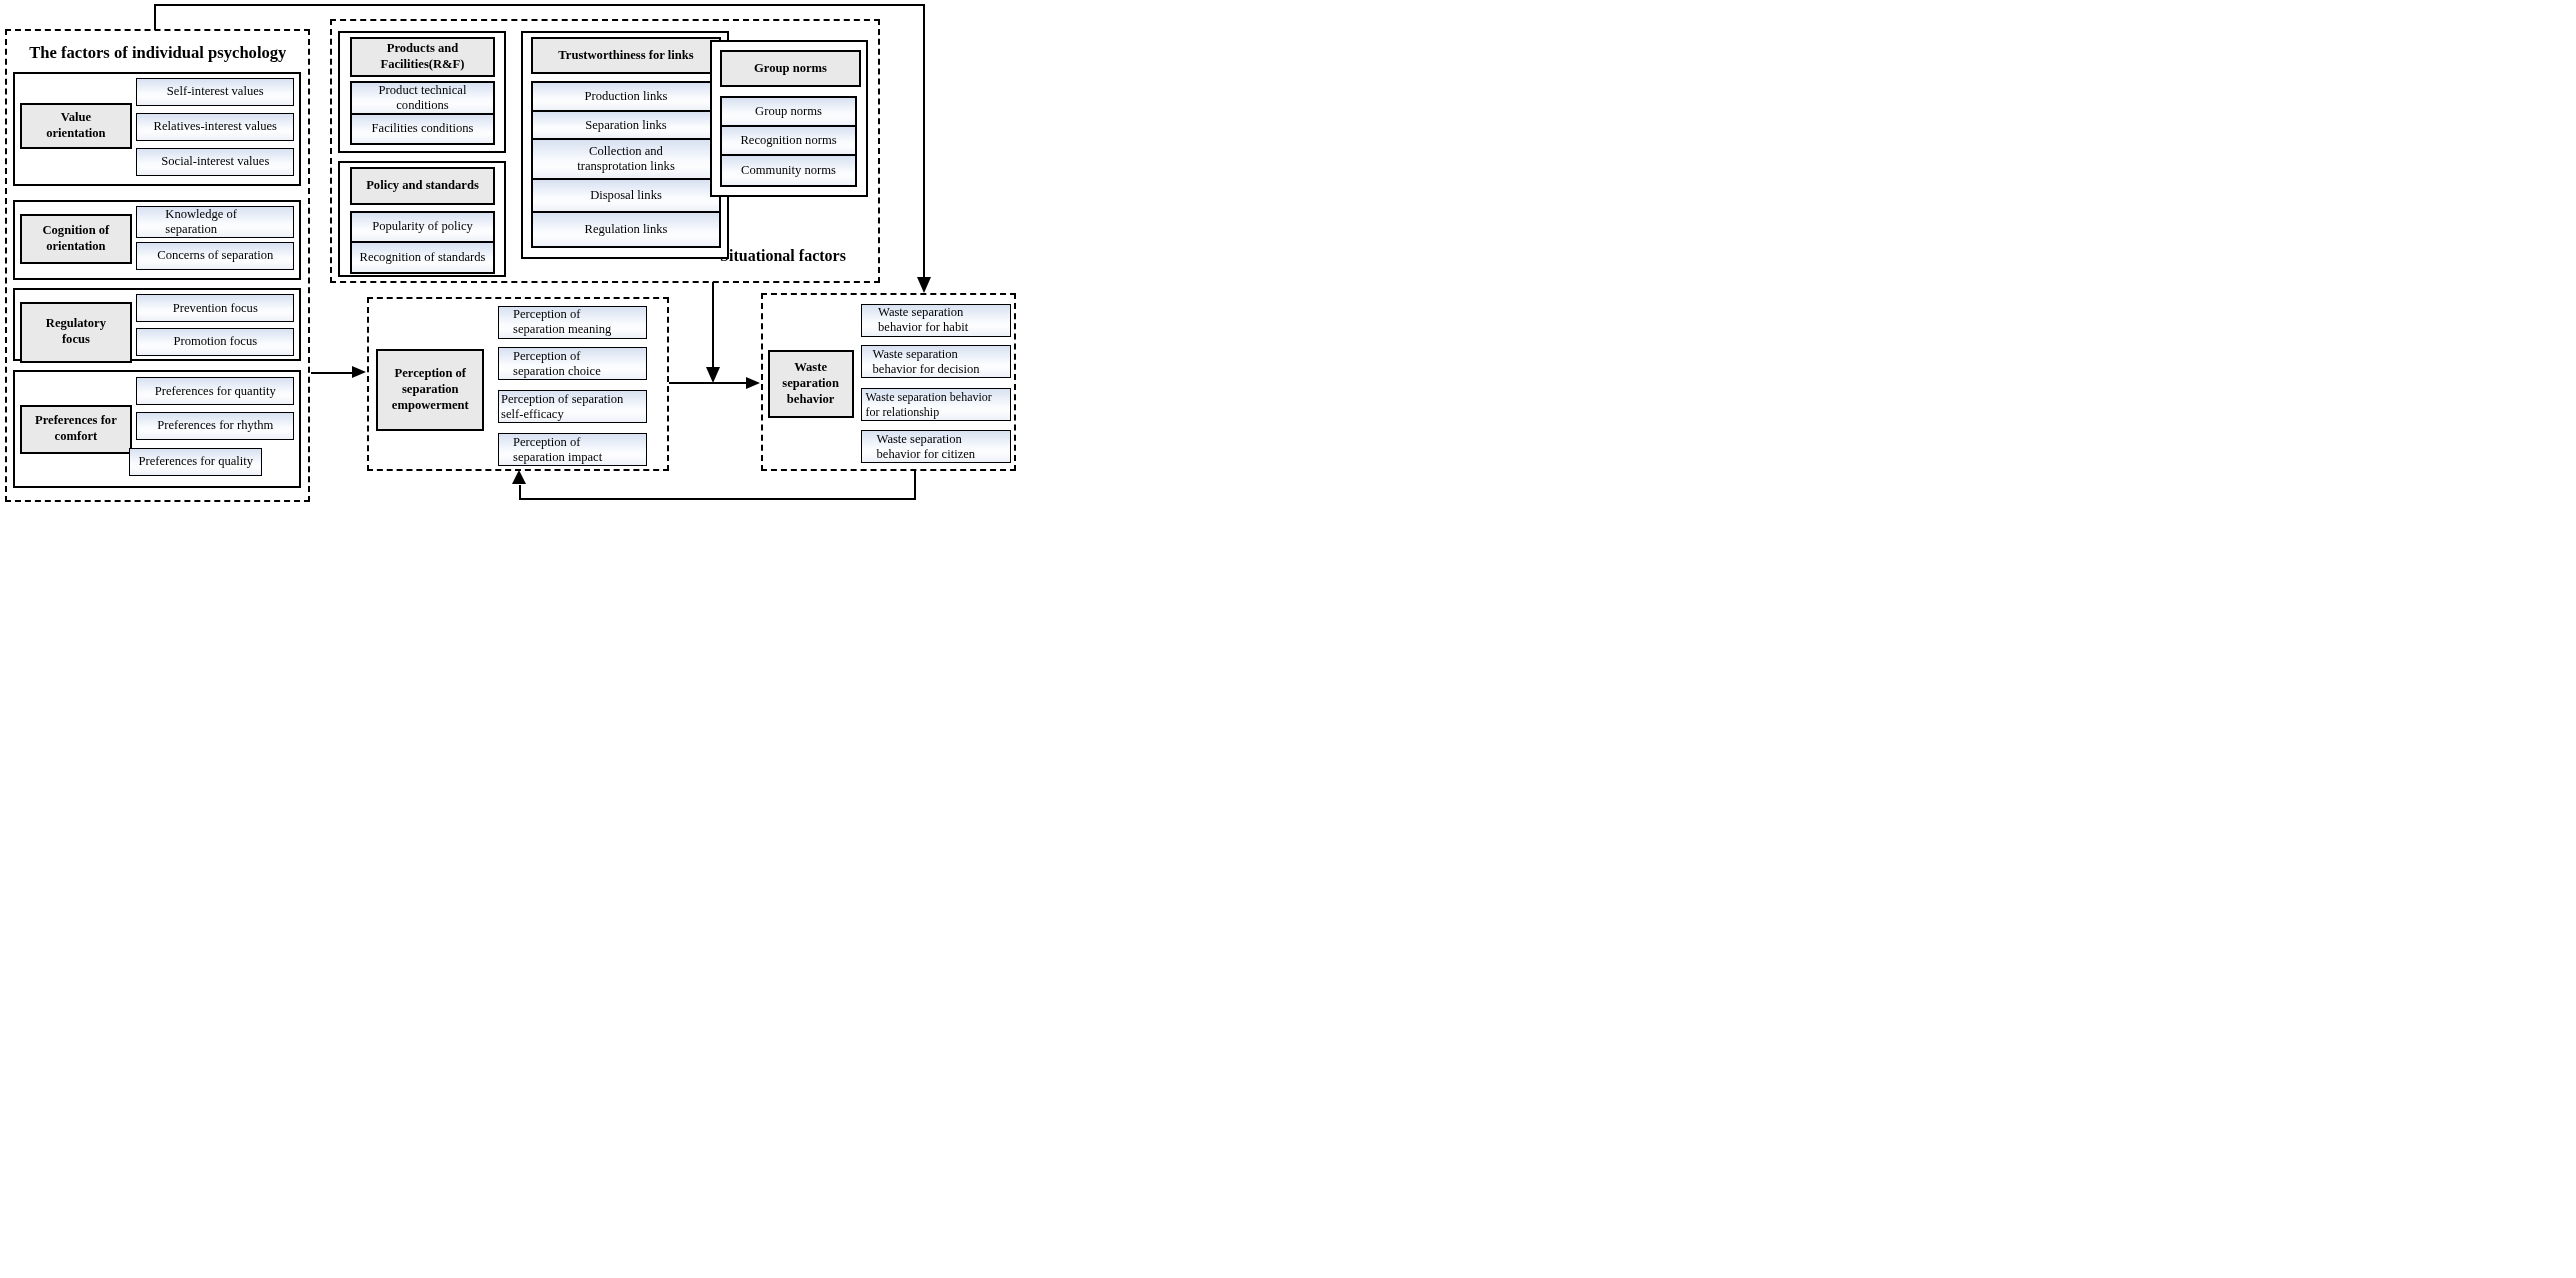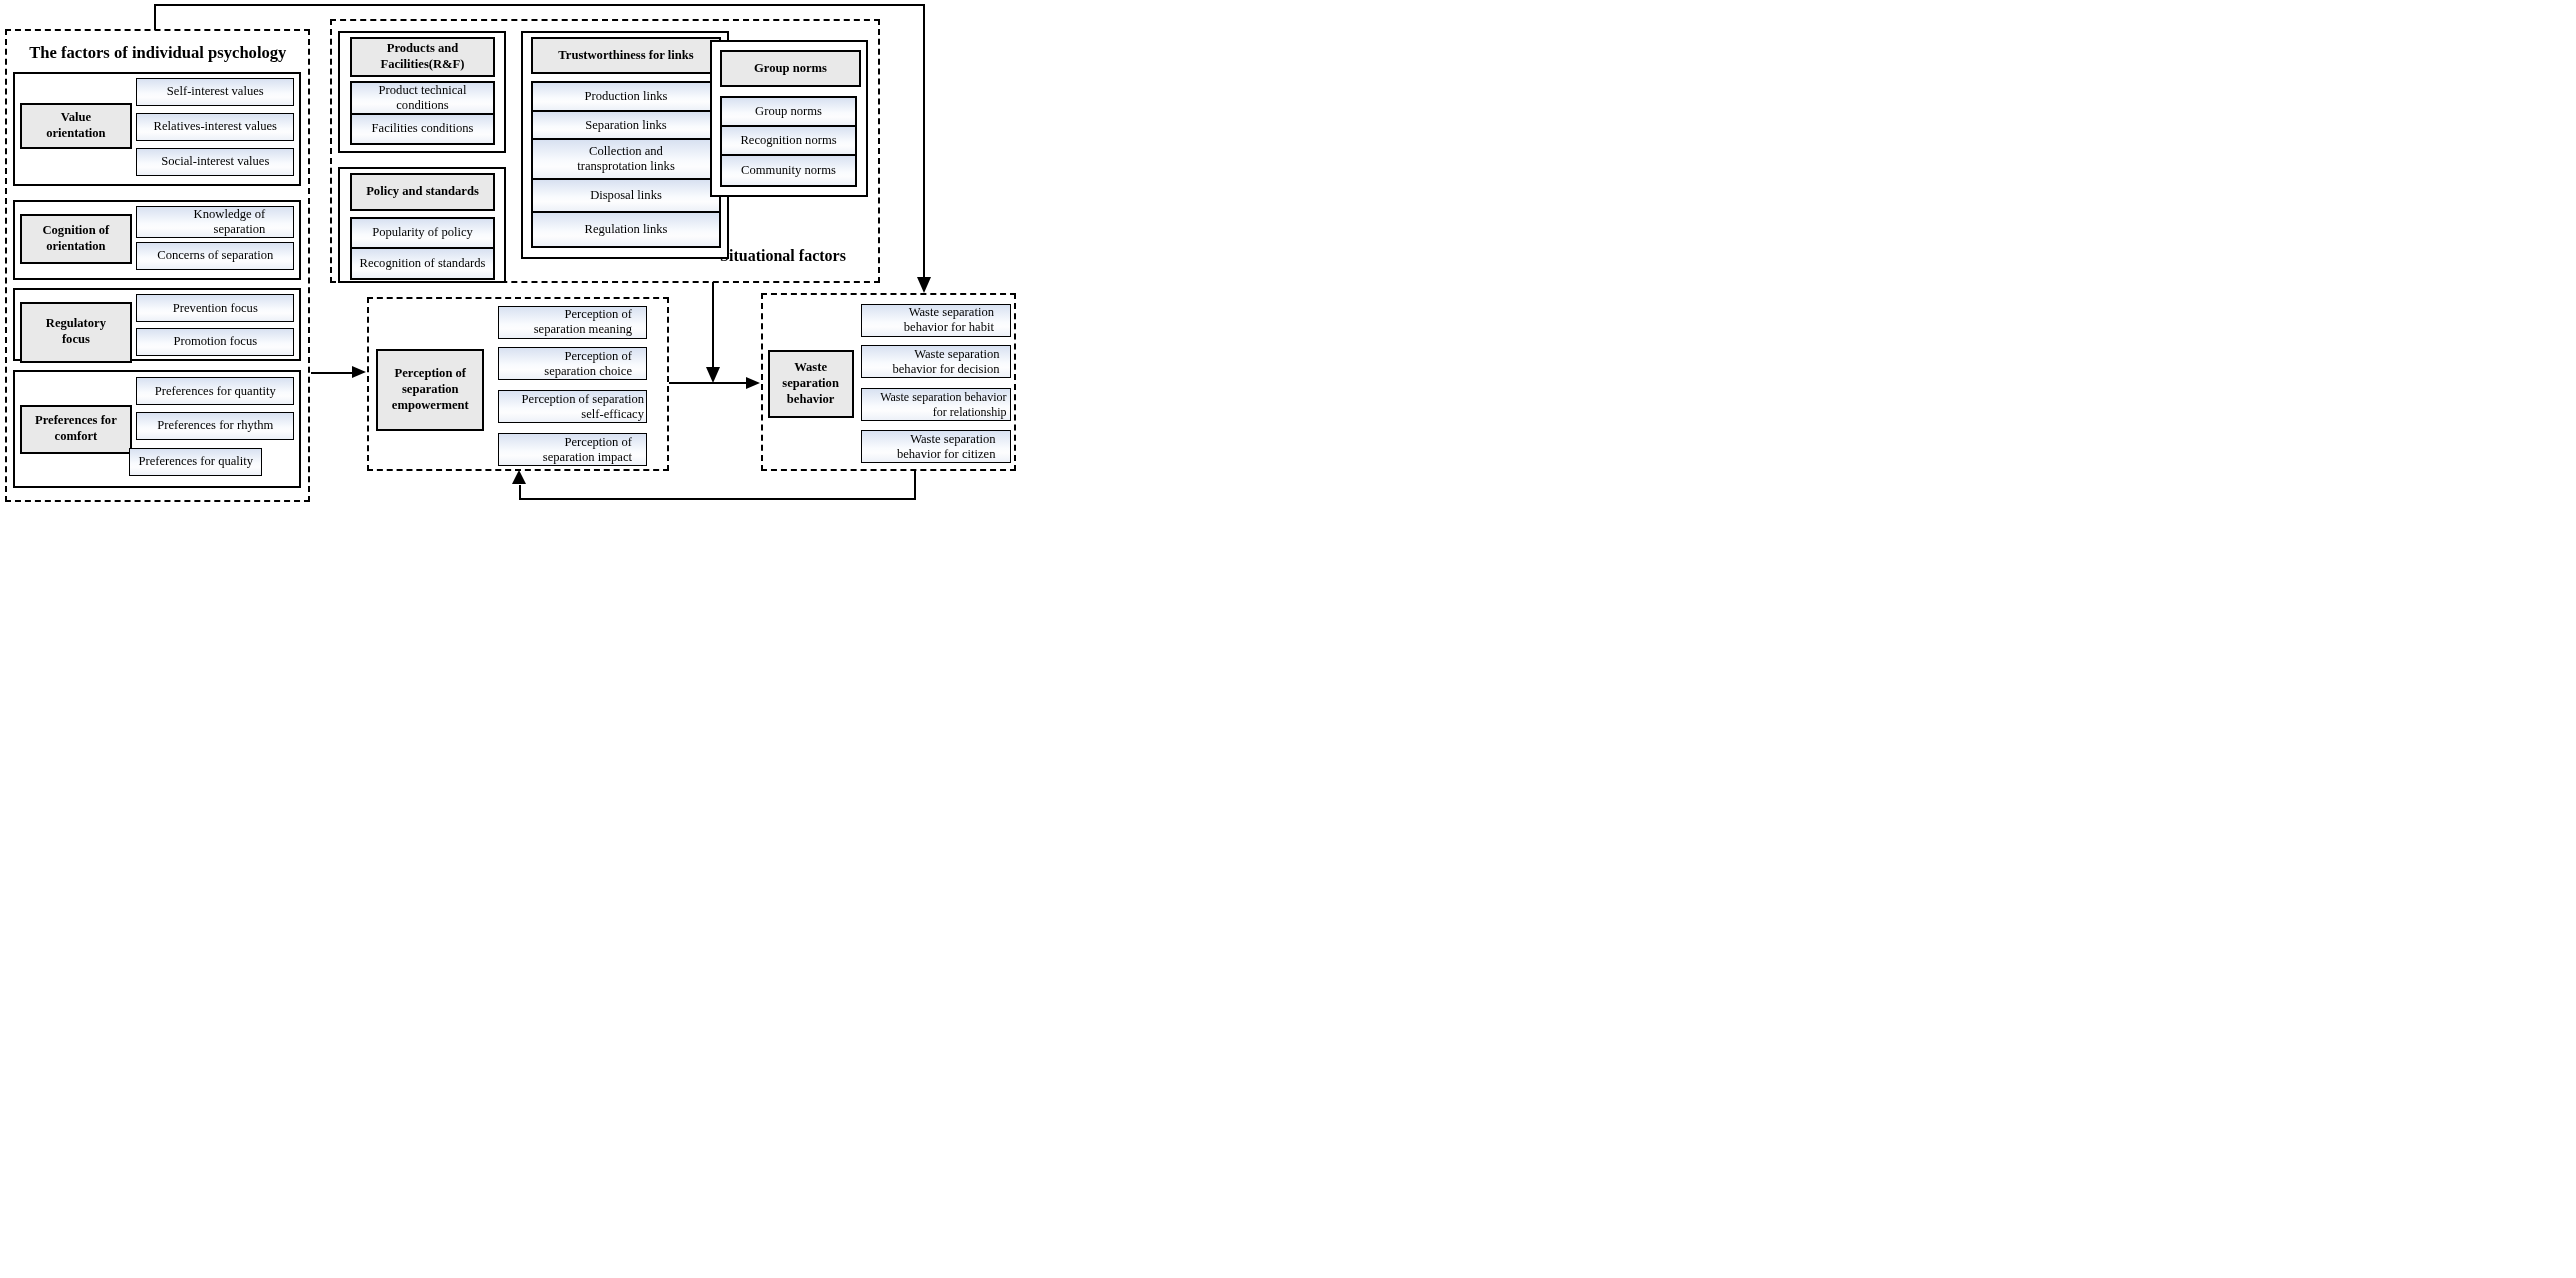--- a/index.html
+++ b/index.html
@@ -12,21 +12,21 @@
   .hr{position:absolute;width:0;height:0;border-top:6px solid transparent;border-bottom:6px solid transparent;border-left:14.6px solid #000;}
   .hd{position:absolute;width:0;height:0;border-left:7.3px solid transparent;border-right:7.3px solid transparent;border-top:16px solid #000;}
   .hu{position:absolute;width:0;height:0;border-left:7.3px solid transparent;border-right:7.3px solid transparent;border-bottom:14.6px solid #000;}
 
   
   .panel{position:absolute;border:2px dashed #000;background:transparent;}
   .panel.heavy{border-width:2.7px;}
   .group{position:absolute;border:2px solid #000;}
   .colbox{position:absolute;border:2px solid #000;background:#fff;padding-left:25px;}
   .gray{position:absolute;border:2px solid #000;background:#e9e9e9;display:flex;align-items:center;justify-content:center;text-align:center;font-weight:bold;font-size:12.6px;line-height:1.25;}
-  .item{position:absolute;border:1.7px solid #000;background:linear-gradient(180deg,#d8e1f1 0%,#f9fbfe 55%,#fdfdfe 70%,#edf1f8 100%);display:flex;align-items:center;justify-content:center;text-align:right;font-size:12.6px;line-height:1.18;}
+  .item{position:absolute;border:1.7px solid #000;background:linear-gradient(180deg,#d8e1f1 0%,#f9fbfe 55%,#fdfdfe 70%,#edf1f8 100%);display:flex;align-items:center;justify-content:center;text-align:left;font-size:12.6px;line-height:1.18;}
   .stack{position:absolute;border:2px solid #000;}
   .cell{border-bottom:2px solid #000;background:linear-gradient(180deg,#d8e1f1 0%,#f9fbfe 55%,#fdfdfe 70%,#edf1f8 100%);display:flex;align-items:center;justify-content:center;text-align:center;font-size:12.6px;line-height:1.18;}
   .cell:last-child{border-bottom:none;}
   .title{position:absolute;left:0;right:0;text-align:center;font-weight:bold;font-size:16.6px;}
   .slabel{position:absolute;text-align:center;font-weight:bold;font-size:16px;}
   span{display:inline-block;}
 </style>
 </head>
 <body>
 
@@ -119,21 +119,21 @@
       <div class="stack" style="left:10px;top:48px;width:145px">
         <div class="cell" style="height:32px">
             <span style="max-width:113px">Product technical conditions</span>
           </div>
         <div class="cell" style="height:28.5px">
             <span>Facilities conditions</span>
           </div>
       </div>
     </div>
 
-    <div class="colbox" style="left:6px;top:146px;width:168px;height:116px">
+    <div class="colbox" style="left:6px;top:140px;width:168px;height:116px">
       <div class="gray" style="left:10px;top:4px;width:145px;height:38px">Policy and standards</div>
       <div class="stack" style="left:10px;top:48px;width:145px">
         <div class="cell" style="height:30px">
             <span>Popularity of policy</span>
           </div>
         <div class="cell" style="height:29px">
             <span>Recognition of standards</span>
           </div>
       </div>
     </div>

